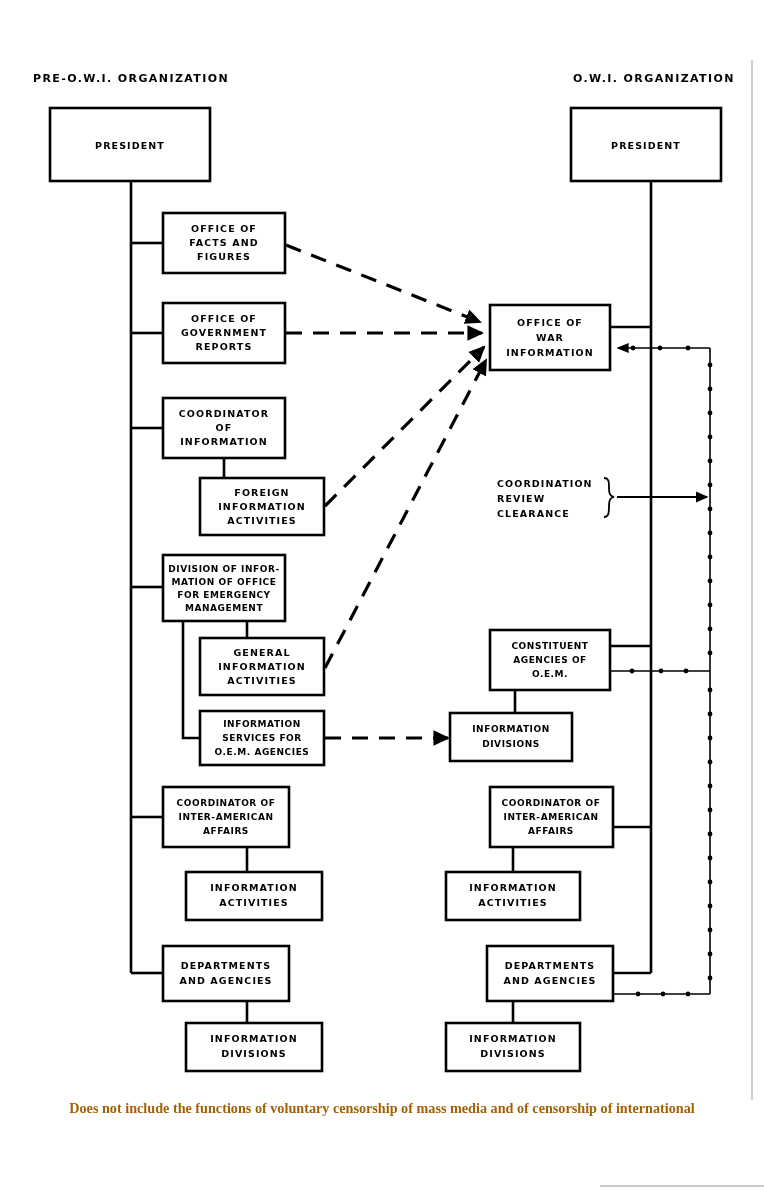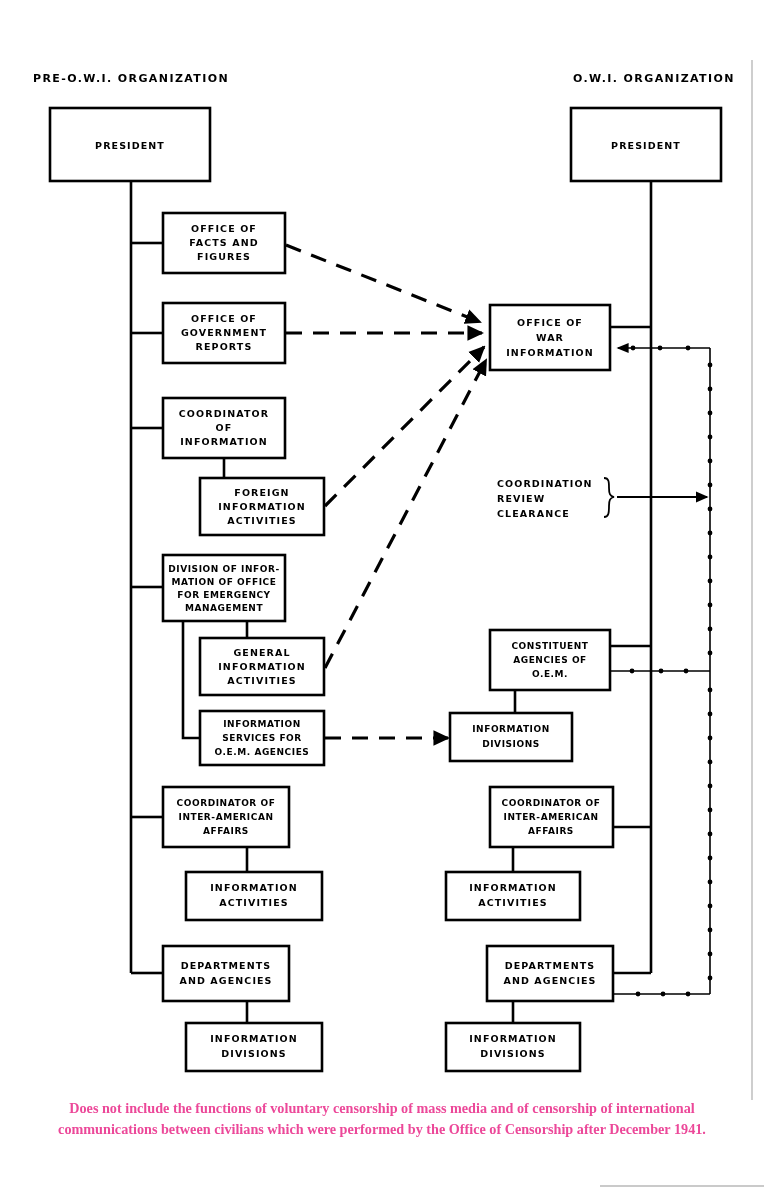--- a/index.html
+++ b/index.html
@@ -84,21 +84,21 @@
     stroke-width: 1.4;
     fill: none;
   }
   .footnote {
     position: absolute;
     left: 0;
     width: 764px;
     font-family: "Liberation Serif", serif;
     font-size: 14.2px;
     font-weight: bold;
-    color: #ec4899;
+    color: #a16207;
     line-height: 1.5;
     text-align: center;
   }
   .footnote-line { display: block; white-space: nowrap; }
 </style>
 </head>
 <body>
 
 <div id="chart-root">
   <svg class="chart-svg" viewBox="0 0 764 1193" xmlns="http://www.w3.org/2000/svg">
@@ -360,15 +360,14 @@
       <path class="solid-line" style="stroke-width:1.8" marker-end="url(#arrowSolid)" d="M 617 497 L 707 497"></path>
     </g>
 
     <path class="edge-artifact" d="M 752 60 L 752 1100"></path>
     <path class="edge-artifact" d="M 600 1186 L 764 1186"></path>
 
   </svg>
 
   <div class="footnote" style="top:1098px;">
     <span class="footnote-line">Does not include the functions of voluntary censorship of mass media and of censorship of international</span>
-    <span class="footnote-line">communications between civilians which were performed by the Office of Censorship after  December 1941.</span>
   </div>
 </div>
 
 </body></html>

